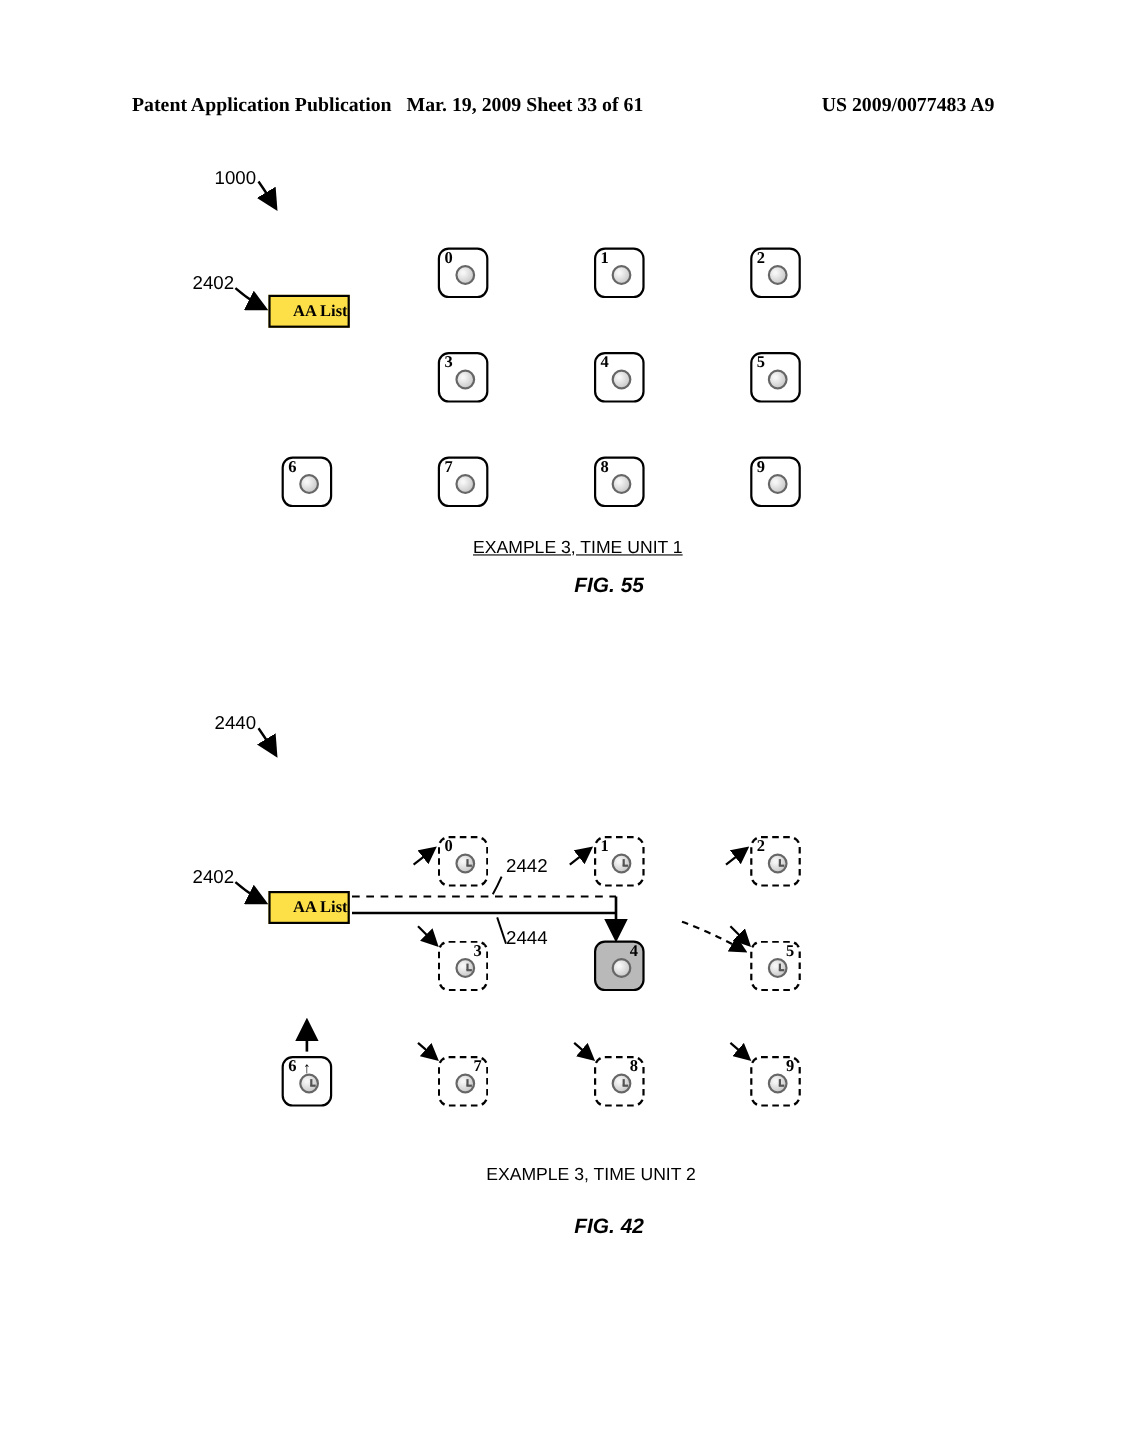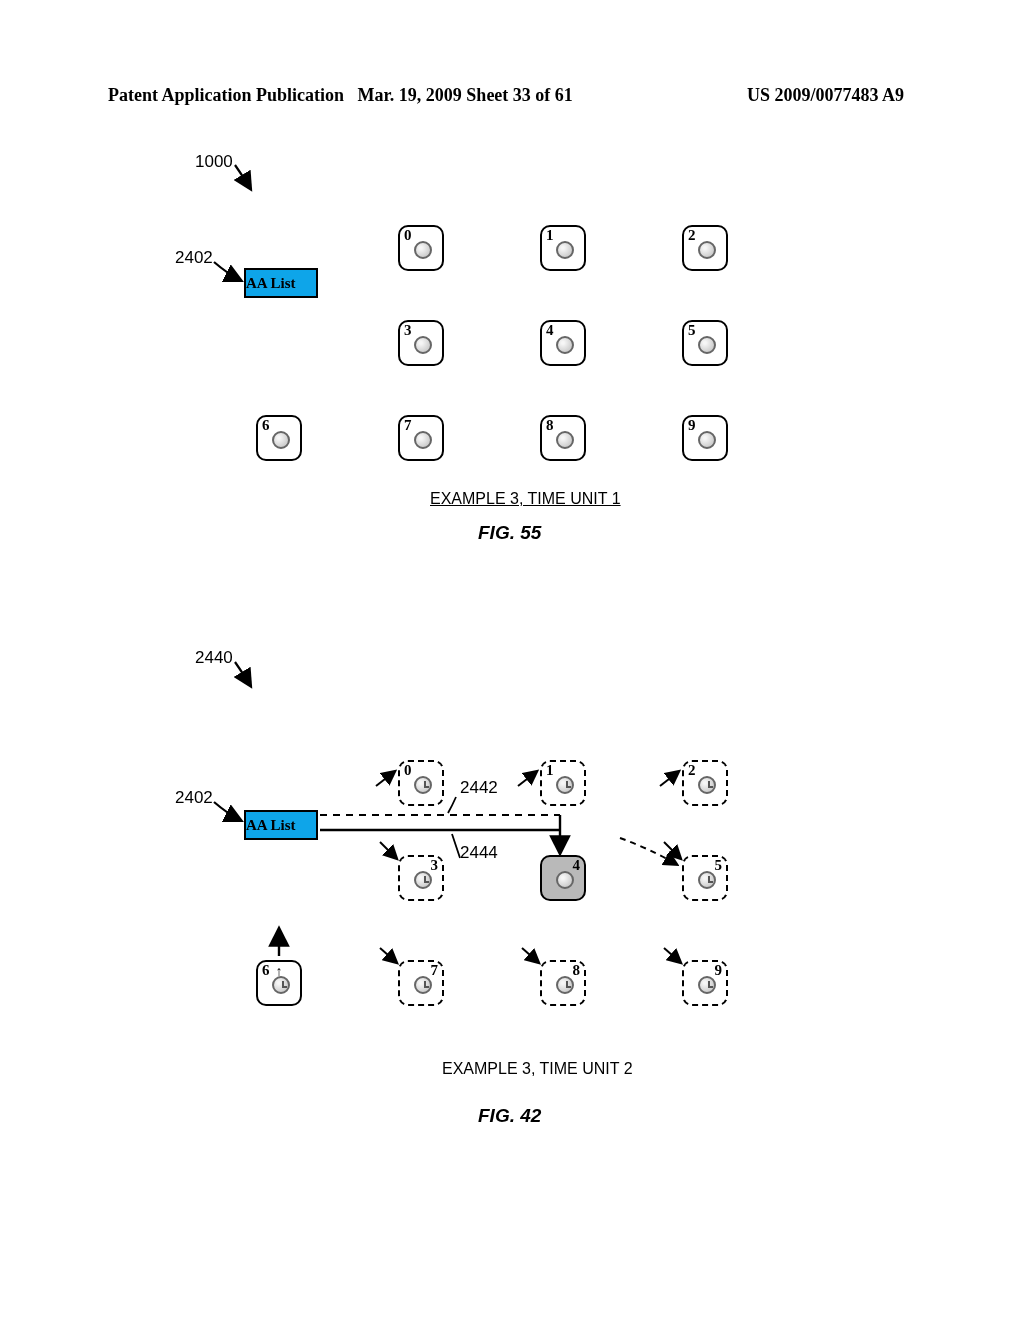--- a/index.html
+++ b/index.html
@@ -14,39 +14,39 @@
     position: relative;
   }
   .page {
     position: relative;
     width: 1024px;
     height: 1320px;
   }
   .header-line {
     position: absolute;
     top: 85px;
-    left: 108px;
+    left: 120px;
     right: 120px;
     font-weight: bold;
     font-size: 18px;
     display: flex;
     justify-content: space-between;
     font-family: "Times New Roman", serif;
   }
 
   
   .aa-box {
     position: absolute;
     width: 74px;
     height: 30px;
     border: 2px solid #000;
-    background: #0ea5e9;
+    background: #fde047;
     font-weight: bold;
     font-size: 15px;
-    text-align: left;
+    text-align: right;
     line-height: 26px;
     font-family: "Times New Roman", serif;
   }
   .node {
     position: absolute;
     width: 46px;
     height: 46px;
     border: 2px solid #000;
     border-radius: 10px;
     background: #fff;
@@ -98,20 +98,21 @@
     position: absolute;
     font-family: Arial, Helvetica, sans-serif;
     font-size: 16px;
   }
   .figlabel {
     position: absolute;
     font-family: Arial, Helvetica, sans-serif;
     font-weight: bold;
     font-style: italic;
     font-size: 19px;
+    margin-left: 44px;
   }
   .refnum {
     position: absolute;
     font-family: Arial, Helvetica, sans-serif;
     font-size: 17px;
   }
 
   
   .svg-overlay { position:absolute; top:0; left:0; pointer-events:none; }
 

